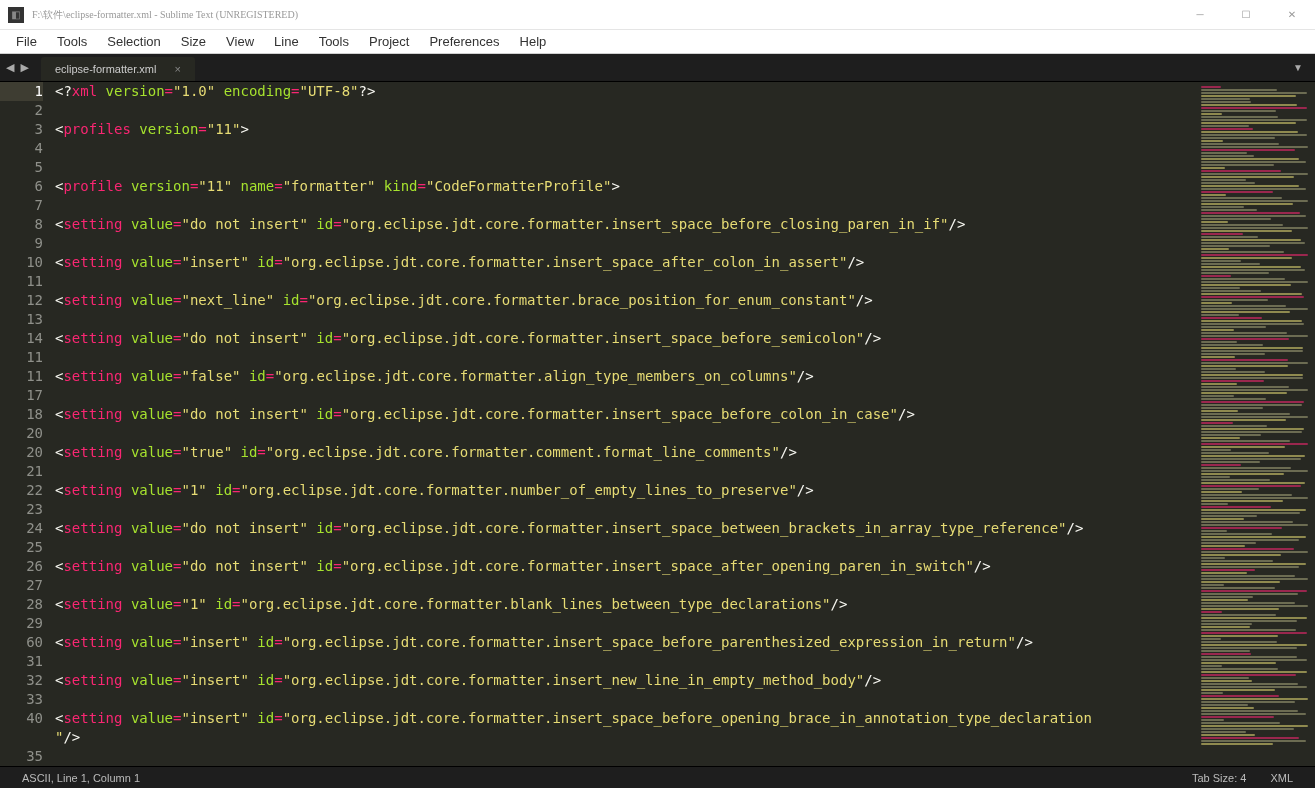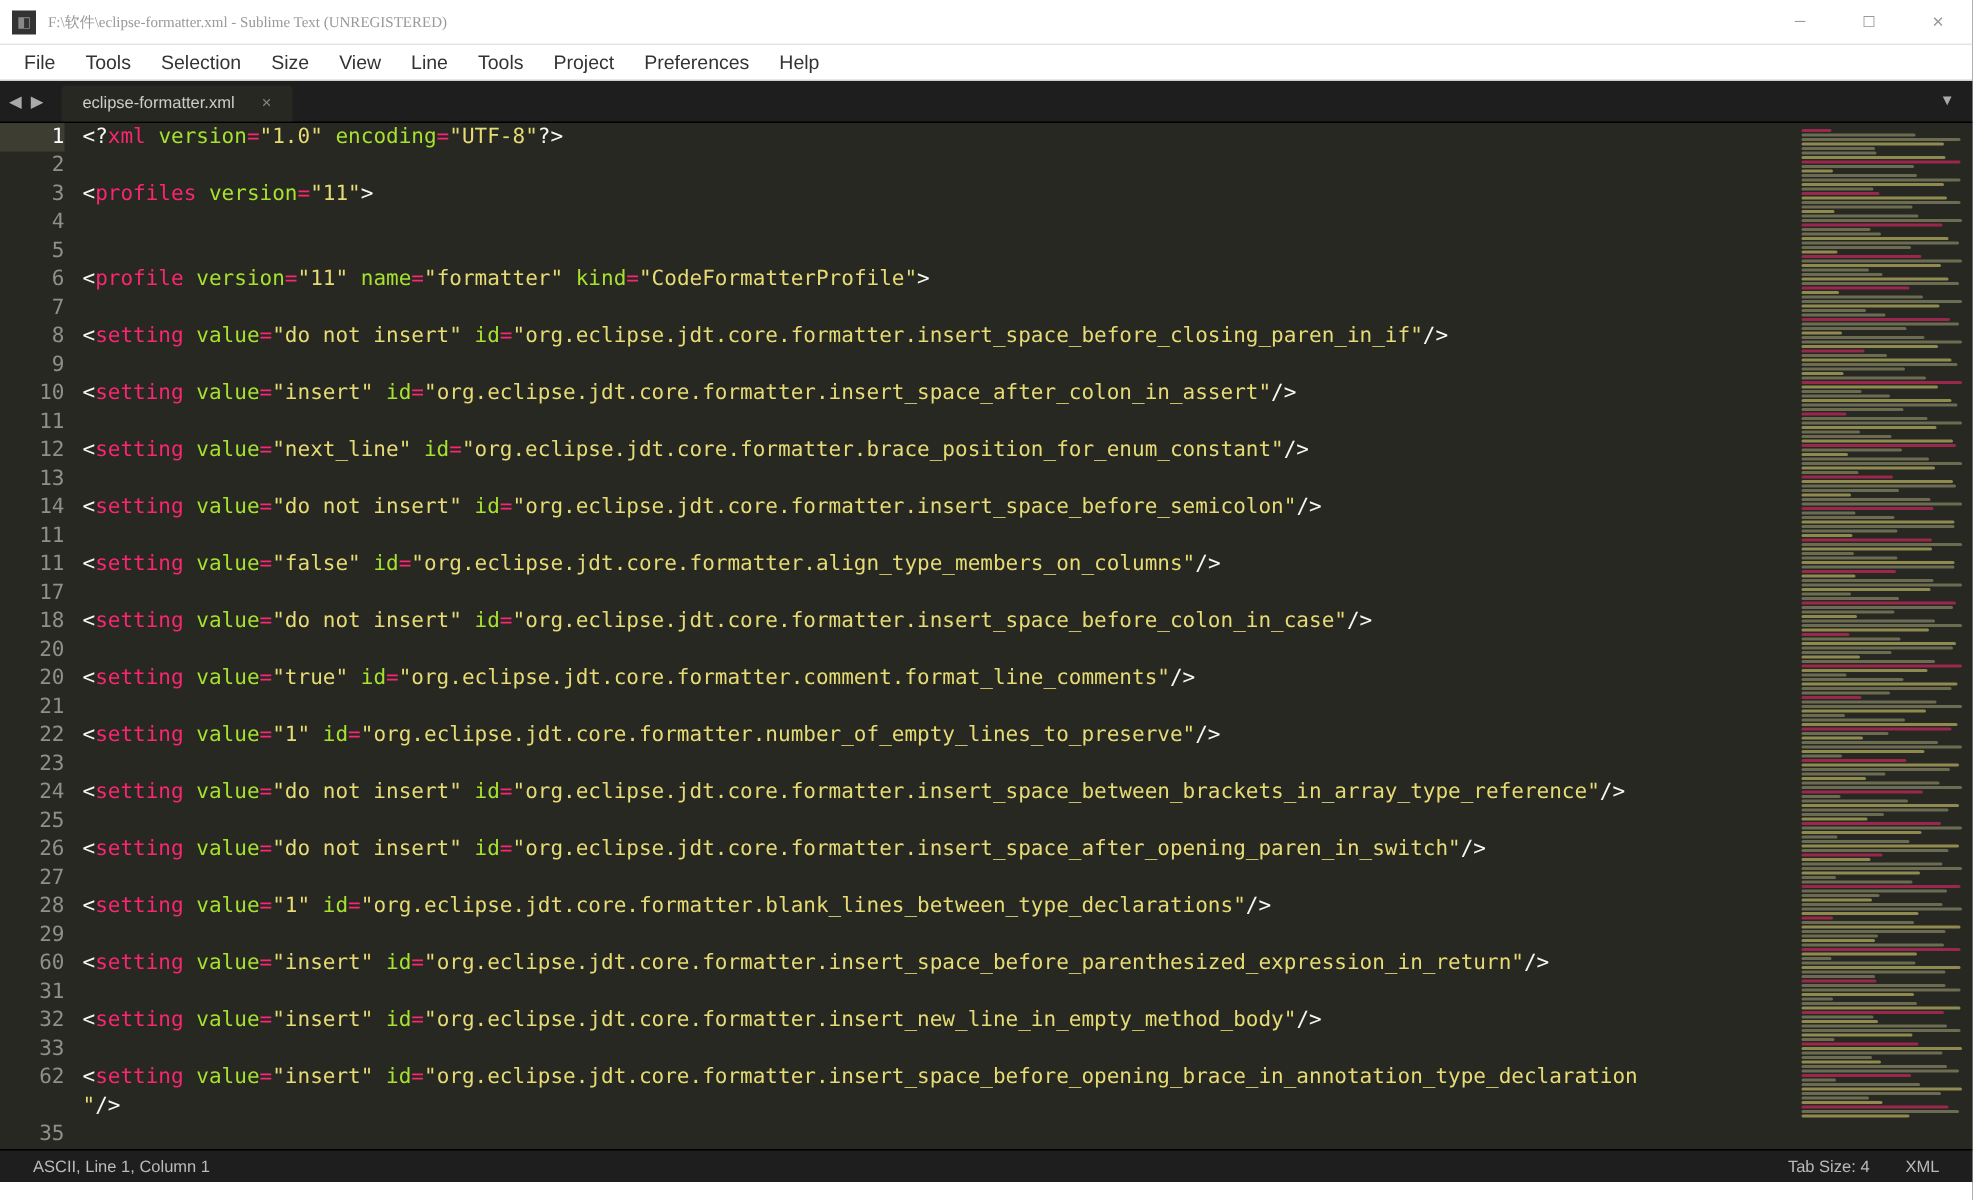--- a/index.html
+++ b/index.html
@@ -218,21 +218,21 @@
       <div class="ln">24</div>
       <div class="ln">25</div>
       <div class="ln">26</div>
       <div class="ln">27</div>
       <div class="ln">28</div>
       <div class="ln">29</div>
       <div class="ln">60</div>
       <div class="ln">31</div>
       <div class="ln">32</div>
       <div class="ln">33</div>
-      <div class="ln">62</div>
+      <div class="ln">40</div>
       <div class="ln"></div>
       <div class="ln">35</div>
     </div>
   <div class="code" id="code"><div class="row"><span class="t-punc">&lt;?</span><span class="t-tag">xml</span><span class="t-punc"> </span><span class="t-attr">version</span><span class="t-op">=</span><span class="t-str">"1.0"</span><span class="t-punc"> </span><span class="t-attr">encoding</span><span class="t-op">=</span><span class="t-str">"UTF-8"</span><span class="t-punc">?&gt;</span></div><div class="row">&nbsp;</div><div class="row"><span class="t-punc">&lt;</span><span class="t-tag">profiles</span><span class="t-punc"> </span><span class="t-attr">version</span><span class="t-op">=</span><span class="t-str">"11"</span><span class="t-punc">&gt;</span></div><div class="row">&nbsp;</div><div class="row">&nbsp;</div><div class="row"><span class="t-punc">&lt;</span><span class="t-tag">profile</span><span class="t-punc"> </span><span class="t-attr">version</span><span class="t-op">=</span><span class="t-str">"11"</span><span class="t-punc"> </span><span class="t-attr">name</span><span class="t-op">=</span><span class="t-str">"formatter"</span><span class="t-punc"> </span><span class="t-attr">kind</span><span class="t-op">=</span><span class="t-str">"CodeFormatterProfile"</span><span class="t-punc">&gt;</span></div><div class="row">&nbsp;</div><div class="row"><span class="t-punc">&lt;</span><span class="t-tag">setting</span><span class="t-punc"> </span><span class="t-attr">value</span><span class="t-op">=</span><span class="t-str">"do not insert"</span><span class="t-punc"> </span><span class="t-attr">id</span><span class="t-op">=</span><span class="t-str">"org.eclipse.jdt.core.formatter.insert_space_before_closing_paren_in_if"</span><span class="t-punc">/&gt;</span></div><div class="row">&nbsp;</div><div class="row"><span class="t-punc">&lt;</span><span class="t-tag">setting</span><span class="t-punc"> </span><span class="t-attr">value</span><span class="t-op">=</span><span class="t-str">"insert"</span><span class="t-punc"> </span><span class="t-attr">id</span><span class="t-op">=</span><span class="t-str">"org.eclipse.jdt.core.formatter.insert_space_after_colon_in_assert"</span><span class="t-punc">/&gt;</span></div><div class="row">&nbsp;</div><div class="row"><span class="t-punc">&lt;</span><span class="t-tag">setting</span><span class="t-punc"> </span><span class="t-attr">value</span><span class="t-op">=</span><span class="t-str">"next_line"</span><span class="t-punc"> </span><span class="t-attr">id</span><span class="t-op">=</span><span class="t-str">"org.eclipse.jdt.core.formatter.brace_position_for_enum_constant"</span><span class="t-punc">/&gt;</span></div><div class="row">&nbsp;</div><div class="row"><span class="t-punc">&lt;</span><span class="t-tag">setting</span><span class="t-punc"> </span><span class="t-attr">value</span><span class="t-op">=</span><span class="t-str">"do not insert"</span><span class="t-punc"> </span><span class="t-attr">id</span><span class="t-op">=</span><span class="t-str">"org.eclipse.jdt.core.formatter.insert_space_before_semicolon"</span><span class="t-punc">/&gt;</span></div><div class="row">&nbsp;</div><div class="row"><span class="t-punc">&lt;</span><span class="t-tag">setting</span><span class="t-punc"> </span><span class="t-attr">value</span><span class="t-op">=</span><span class="t-str">"false"</span><span class="t-punc"> </span><span class="t-attr">id</span><span class="t-op">=</span><span class="t-str">"org.eclipse.jdt.core.formatter.align_type_members_on_columns"</span><span class="t-punc">/&gt;</span></div><div class="row">&nbsp;</div><div class="row"><span class="t-punc">&lt;</span><span class="t-tag">setting</span><span class="t-punc"> </span><span class="t-attr">value</span><span class="t-op">=</span><span class="t-str">"do not insert"</span><span class="t-punc"> </span><span class="t-attr">id</span><span class="t-op">=</span><span class="t-str">"org.eclipse.jdt.core.formatter.insert_space_before_colon_in_case"</span><span class="t-punc">/&gt;</span></div><div class="row">&nbsp;</div><div class="row"><span class="t-punc">&lt;</span><span class="t-tag">setting</span><span class="t-punc"> </span><span class="t-attr">value</span><span class="t-op">=</span><span class="t-str">"true"</span><span class="t-punc"> </span><span class="t-attr">id</span><span class="t-op">=</span><span class="t-str">"org.eclipse.jdt.core.formatter.comment.format_line_comments"</span><span class="t-punc">/&gt;</span></div><div class="row">&nbsp;</div><div class="row"><span class="t-punc">&lt;</span><span class="t-tag">setting</span><span class="t-punc"> </span><span class="t-attr">value</span><span class="t-op">=</span><span class="t-str">"1"</span><span class="t-punc"> </span><span class="t-attr">id</span><span class="t-op">=</span><span class="t-str">"org.eclipse.jdt.core.formatter.number_of_empty_lines_to_preserve"</span><span class="t-punc">/&gt;</span></div><div class="row">&nbsp;</div><div class="row"><span class="t-punc">&lt;</span><span class="t-tag">setting</span><span class="t-punc"> </span><span class="t-attr">value</span><span class="t-op">=</span><span class="t-str">"do not insert"</span><span class="t-punc"> </span><span class="t-attr">id</span><span class="t-op">=</span><span class="t-str">"org.eclipse.jdt.core.formatter.insert_space_between_brackets_in_array_type_reference"</span><span class="t-punc">/&gt;</span></div><div class="row">&nbsp;</div><div class="row"><span class="t-punc">&lt;</span><span class="t-tag">setting</span><span class="t-punc"> </span><span class="t-attr">value</span><span class="t-op">=</span><span class="t-str">"do not insert"</span><span class="t-punc"> </span><span class="t-attr">id</span><span class="t-op">=</span><span class="t-str">"org.eclipse.jdt.core.formatter.insert_space_after_opening_paren_in_switch"</span><span class="t-punc">/&gt;</span></div><div class="row">&nbsp;</div><div class="row"><span class="t-punc">&lt;</span><span class="t-tag">setting</span><span class="t-punc"> </span><span class="t-attr">value</span><span class="t-op">=</span><span class="t-str">"1"</span><span class="t-punc"> </span><span class="t-attr">id</span><span class="t-op">=</span><span class="t-str">"org.eclipse.jdt.core.formatter.blank_lines_between_type_declarations"</span><span class="t-punc">/&gt;</span></div><div class="row">&nbsp;</div><div class="row"><span class="t-punc">&lt;</span><span class="t-tag">setting</span><span class="t-punc"> </span><span class="t-attr">value</span><span class="t-op">=</span><span class="t-str">"insert"</span><span class="t-punc"> </span><span class="t-attr">id</span><span class="t-op">=</span><span class="t-str">"org.eclipse.jdt.core.formatter.insert_space_before_parenthesized_expression_in_return"</span><span class="t-punc">/&gt;</span></div><div class="row">&nbsp;</div><div class="row"><span class="t-punc">&lt;</span><span class="t-tag">setting</span><span class="t-punc"> </span><span class="t-attr">value</span><span class="t-op">=</span><span class="t-str">"insert"</span><span class="t-punc"> </span><span class="t-attr">id</span><span class="t-op">=</span><span class="t-str">"org.eclipse.jdt.core.formatter.insert_new_line_in_empty_method_body"</span><span class="t-punc">/&gt;</span></div><div class="row">&nbsp;</div><div class="row"><span class="t-punc">&lt;</span><span class="t-tag">setting</span><span class="t-punc"> </span><span class="t-attr">value</span><span class="t-op">=</span><span class="t-str">"insert"</span><span class="t-punc"> </span><span class="t-attr">id</span><span class="t-op">=</span><span class="t-str">"org.eclipse.jdt.core.formatter.insert_space_before_opening_brace_in_annotation_type_declaration</span></div><div class="row"><span class="t-str">"</span><span class="t-punc">/&gt;</span></div><div class="row">&nbsp;</div></div>
   <div class="minimap" id="minimap">
       <div class="mline" style="width: 20px; background: rgb(249, 38, 114); opacity: 0.55;"></div>
       <div class="mline" style="width: 76px; background: rgb(166, 164, 122); opacity: 0.55;"></div>
       <div class="mline" style="width: 106px; background: rgb(166, 164, 122); opacity: 0.55;"></div>
       <div class="mline" style="width: 95px; background: rgb(230, 219, 116); opacity: 0.55;"></div>
       <div class="mline" style="width: 49px; background: rgb(166, 164, 122); opacity: 0.55;"></div>

